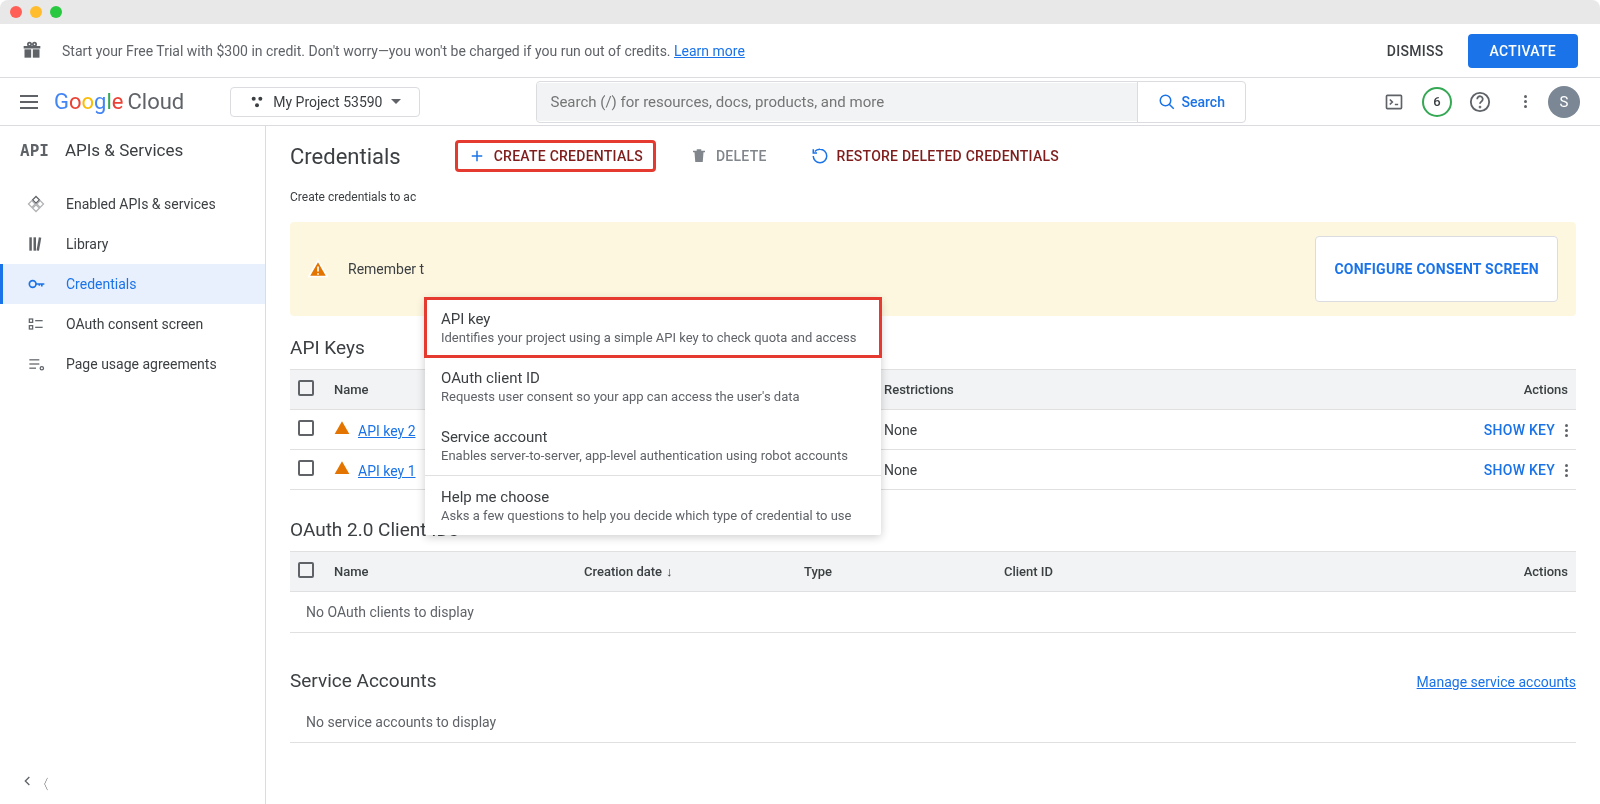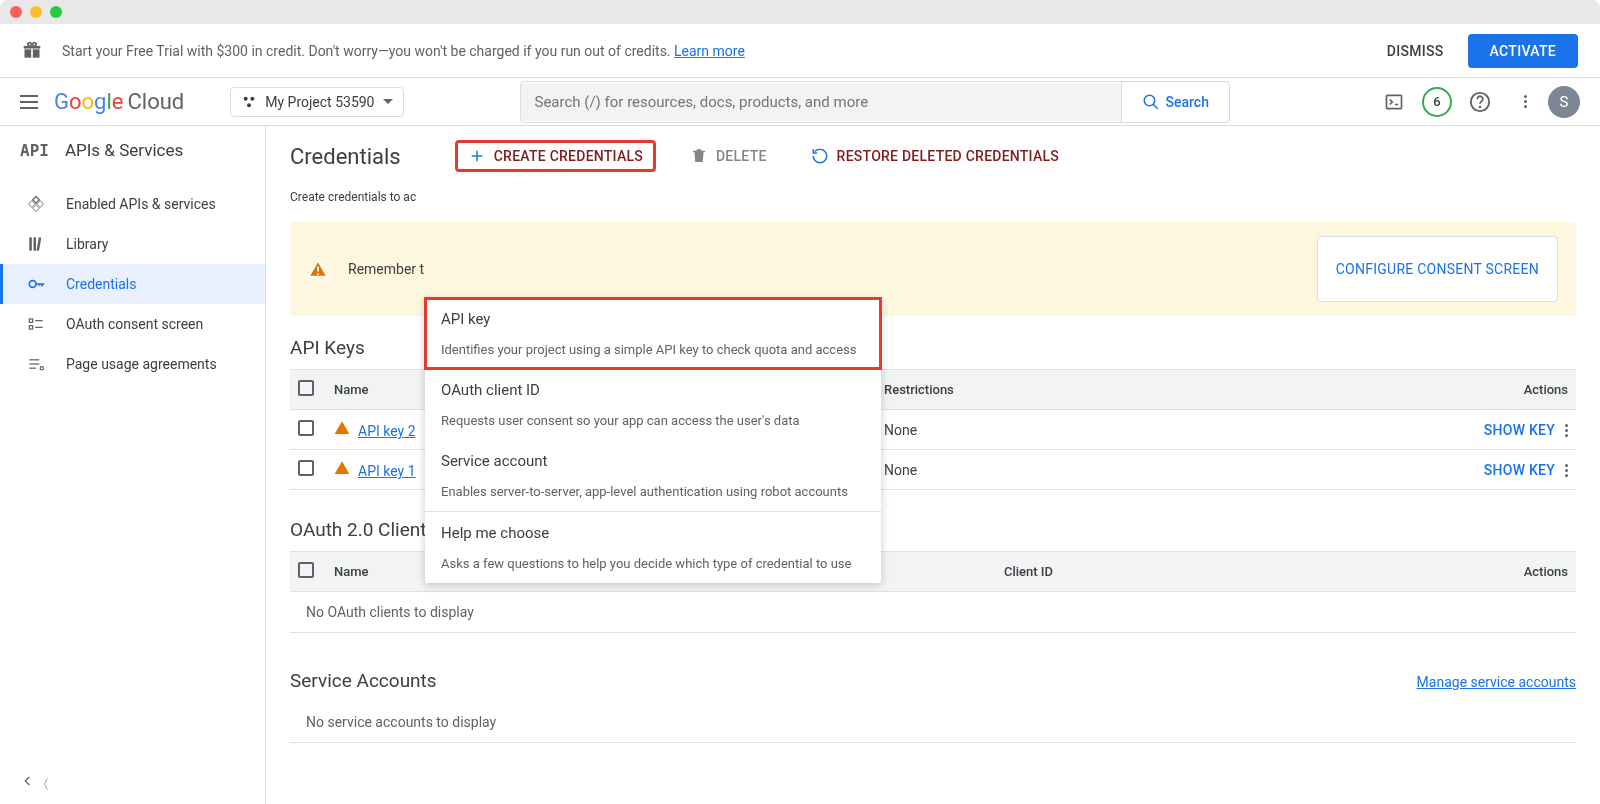--- a/index.html
+++ b/index.html
@@ -19,21 +19,21 @@
 .promo .dismiss { color: #3c4043; font-weight: 500; letter-spacing: .3px; margin-right: 24px; cursor: pointer; }
 .promo .activate { background: #1a73e8; color: #fff; font-weight: 500; letter-spacing: .3px; padding: 9px 22px; border-radius: 4px; cursor: pointer; }
 
 
 .gheader { height: 48px; display: flex; align-items: center; padding: 0 20px; border-bottom: 1px solid #dadce0; gap: 16px; }
 .hamburger { display: flex; flex-direction: column; gap: 4px; cursor: pointer; }
 .hamburger span { width: 18px; height: 2px; background: #5f6368; }
 .logo { font-size: 22px; font-weight: 400; display: flex; align-items: baseline; }
 .logo .g1{color:#4285F4}.logo .g2{color:#EA4335}.logo .g3{color:#FBBC05}.logo .g4{color:#4285F4}.logo .g5{color:#34A853}.logo .g6{color:#EA4335}
 .logo .cloud { color: #5f6368; margin-left: 4px; }
-.proj { display: flex; align-items: center; border: 1px solid #dadce0; border-radius: 4px; padding: 6px 10px; cursor: pointer; gap: 8px; margin-left: 30px;}
+.proj { display: flex; align-items: center; border: 1px solid #dadce0; border-radius: 4px; padding: 6px 18px; cursor: pointer; gap: 8px; margin-left: 30px;}
 .proj .dots { width: 16px; height: 16px; }
 .proj .name { font-size: 14px; color: #3c4043; }
 .proj .caret { border-top: 5px solid #5f6368; border-left: 5px solid transparent; border-right: 5px solid transparent; }
 .searchwrap { display: flex; align-items: center; margin-left: 100px; border: 1px solid #dadce0; border-radius: 4px; overflow: hidden; }
 .searchwrap input { width: 600px; padding: 10px 14px; border: none; outline: none; font-size: 15px; color: #5f6368; background: #f1f3f4;}
 .searchwrap .sbtn { display: flex; align-items: center; gap: 6px; padding: 0 20px; color: #1a73e8; font-weight: 500; cursor: pointer; border-left: 1px solid #dadce0; height: 40px;}
 .gheader .rspacer { flex: 1; }
 .hicon { width: 24px; height: 24px; color: #5f6368; cursor: pointer; display:flex; align-items:center; justify-content:center;}
 .badge6 { width: 30px; height: 30px; border: 2px solid #34a853; border-radius: 50%; display: flex; align-items: center; justify-content: center; color: #3c4043; font-weight: 500; font-size: 13px;}
 .avatar { width: 32px; height: 32px; background: #7b8794; color: #fff; border-radius: 50%; display: flex; align-items: center; justify-content: center; font-size: 15px;}
@@ -54,21 +54,21 @@
 .hlbox { border: 3px solid #e43a2f; border-radius: 4px; padding: 4px 10px; }
 .tbtn { display: flex; align-items: center; gap: 8px; color: #7f1d1d; font-weight: 500; font-size: 14px; cursor: pointer; letter-spacing: .25px; text-transform: uppercase; }
 .tbtn.gray { color: #80868b; }
 .tbtn svg { width: 18px; height: 18px; }
 
 .subtxt { color: #3c4043; font-size: 12px; padding: 0 0 18px 0; }
 
 .infobar { background: #fef7e0; border-radius: 4px; padding: 14px 18px; display: flex; align-items: center; gap: 20px; margin-bottom: 20px;}
 .infobar .warn { color: #e37400; }
 .infobar .itxt { color: #3c4043; flex:1;}
-.infobar .cfgbtn { background: #fff; border: 1px solid #dadce0; color: #1a73e8; font-weight: 400; padding: 24px 18px; border-radius: 4px; cursor: pointer; letter-spacing: .25px; margin-left:auto;}
+.infobar .cfgbtn { background: #fff; border: 1px solid #dadce0; color: #1a73e8; font-weight: 700; padding: 24px 18px; border-radius: 4px; cursor: pointer; letter-spacing: .25px; margin-left:auto;}
 
 h2.sec { font-size: 19px; font-weight: 400; color: #3c4043; margin: 8px 0 10px 0; }
 .sechdr { display: flex; align-items: center; justify-content: space-between; gap: 39px; }
 .sechdr a { color: #1a73e8; text-decoration: underline; font-size: 14px;}
 
 table.grid { width: 100%; border-collapse: collapse; }
 table.grid th { background: #f1f3f4; text-align: left; font-weight: 500; font-size: 13px; color: #3c4043; padding: 10px 8px; border-top: 1px solid #e0e0e0; border-bottom: 1px solid #e0e0e0;}
 table.grid td { padding: 10px 8px; font-size: 14px; border-bottom: 1px solid #e0e0e0; color: #3c4043;}
 table.grid th:last-child, table.grid td:last-child { text-align: right; }
 .cbx { width: 16px; height: 16px; border: 2px solid #5f6368; border-radius: 2px; display: inline-block; }
@@ -77,21 +77,21 @@
 .rowwarn { color: #e37400; margin-right: 8px;}
 .vdots { display: inline-flex; flex-direction: column; gap: 2px; margin-left: 10px; vertical-align: middle; cursor: pointer;}
 .vdots span { width: 3px; height: 3px; background: #5f6368; border-radius: 50%; }
 .empty { padding: 12px 16px; color: #5f6368; font-size: 14px; border-bottom: 1px solid #e0e0e0;}
 .sortarr { margin-left: 4px; }
 
 
 .ddmenu { position: absolute; left: 425px; top: 298px; width: 456px; background: #fff; box-shadow: 0 2px 10px rgba(0,0,0,.2); border-radius: 2px; z-index: 100;}
 .dditem { padding: 12px 16px 12px 16px; cursor: pointer; }
 .dditem .t { font-size: 15px; color: #3c4043; }
-.dditem .d { font-size: 13px; color: #5f6368; margin-top: 14px; }
+.dditem .d { font-size: 13px; color: #5f6368; margin-top: 2px; }
 .dditem.hl { outline: 3px solid #e43a2f; outline-offset: -2px;}
 .ddsep { border-top: 1px solid #e0e0e0; }
 </style>
 </head>
 <body>
 
 <div class="titlebar">
   <div class="tl-dot tl-red"></div>
   <div class="tl-dot tl-yel"></div>
   <div class="tl-dot tl-grn"></div>

